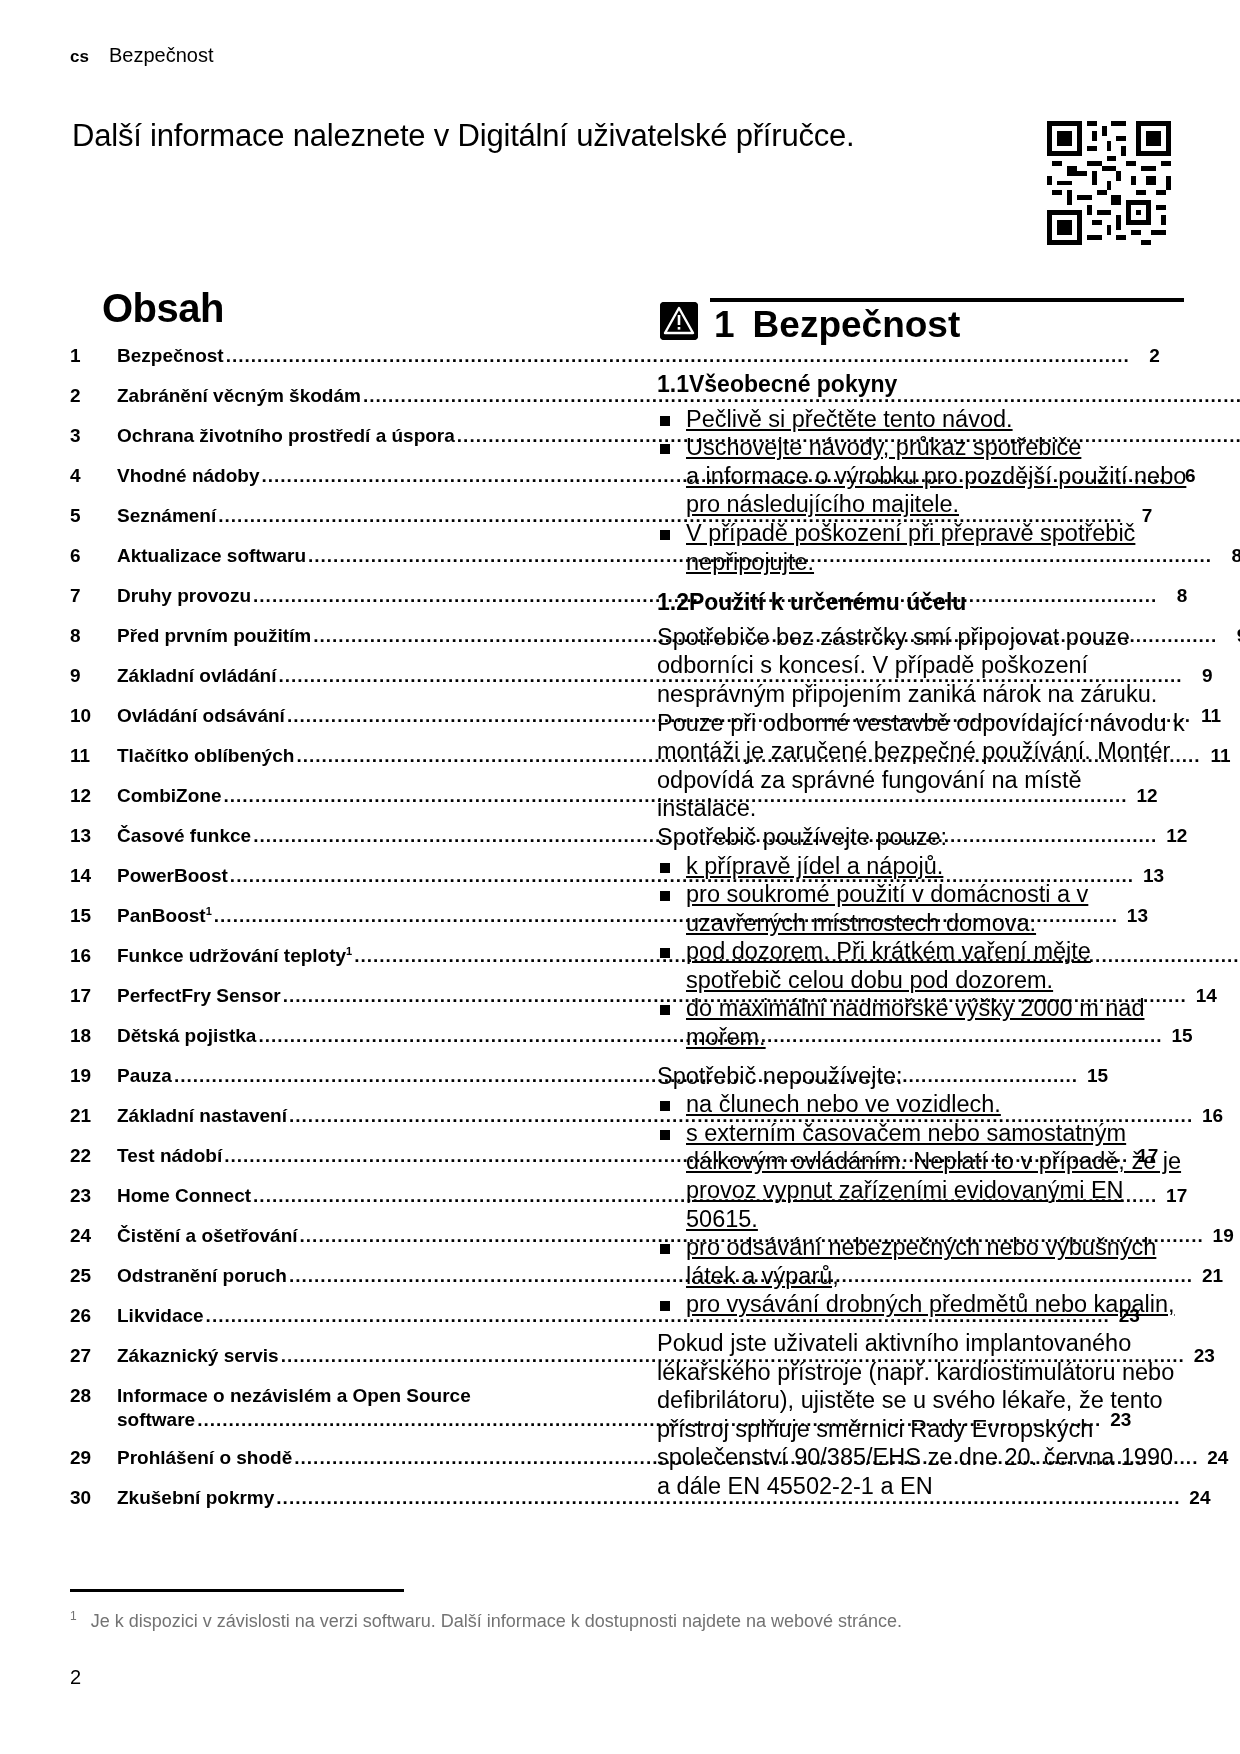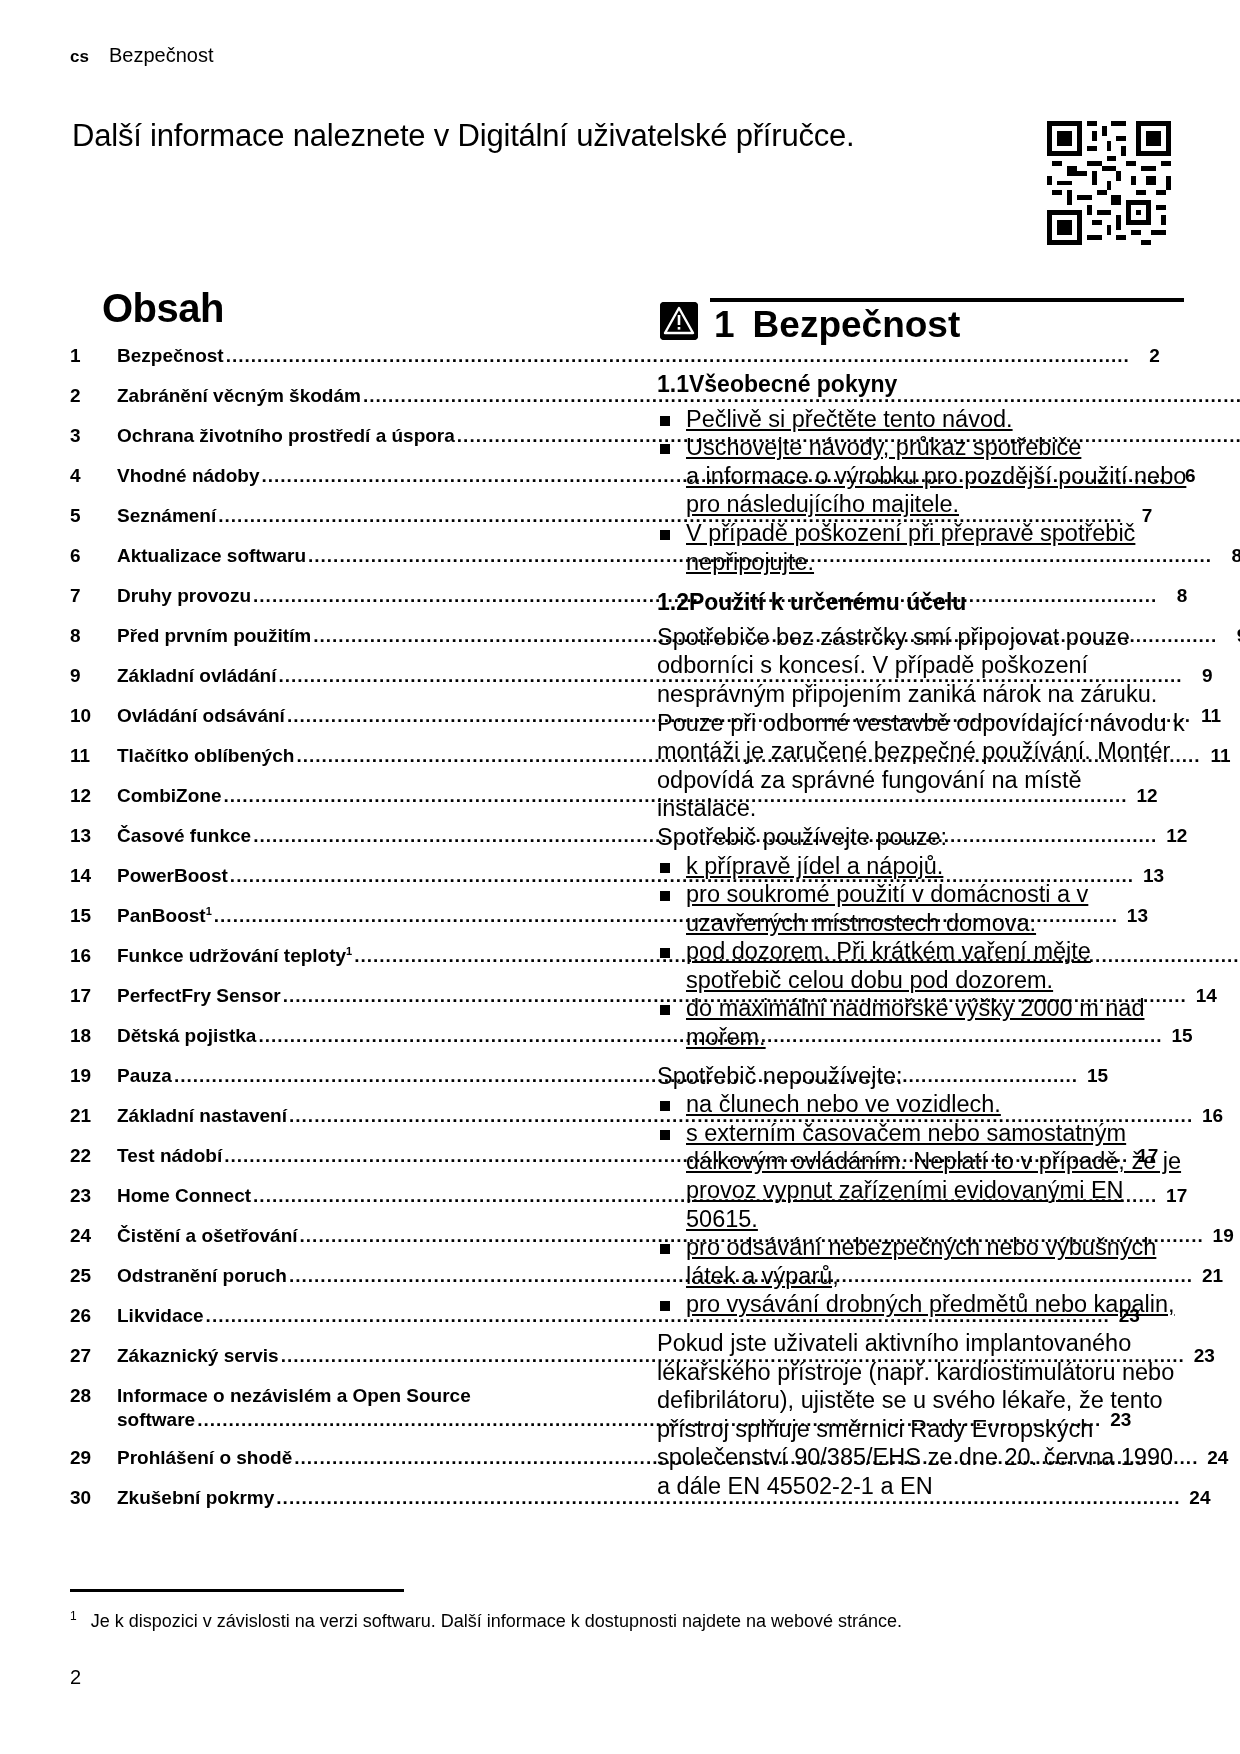--- a/index.html
+++ b/index.html
@@ -36,21 +36,21 @@
   .right-col { position: absolute; left: 657px; top: 362px; width: 530px; font-size: 23.5px; line-height: 28.6px; }
   .right-col p { margin: 0; }
   .sub { font-weight: bold; font-size: 23px; margin: 8px 0 6px 0; }
   .sub .subnum { }
   ul.sq { list-style: none; margin: 0; padding: 0; }
   ul.sq li { position: relative; padding-left: 29px; text-decoration: underline; }
   ul.sq li::before { content: ""; position: absolute; left: 3px; top: 11px; width: 10px; height: 10px; background: #000; }
   .gap { height: 10px; }
 
   .fn-rule { position: absolute; left: 70px; top: 1589px; width: 334px; height: 3px; background: #000; }
-  .footnote { position: absolute; left: 70px; top: 1609px; font-size: 18px; color: #000000; }
+  .footnote { position: absolute; left: 70px; top: 1609px; font-size: 18px; color: #737373; }
   .footnote .fnmark { font-size: 12px; vertical-align: super; margin-right: 14px; }
   .page-num { position: absolute; left: 70px; top: 1666px; font-size: 20px; }
 </style>
 </head>
 <body>
 
 <div class="header-row">
   <span class="lang">cs</span>
   <span class="running-title">Bezpečnost</span>
 </div>

